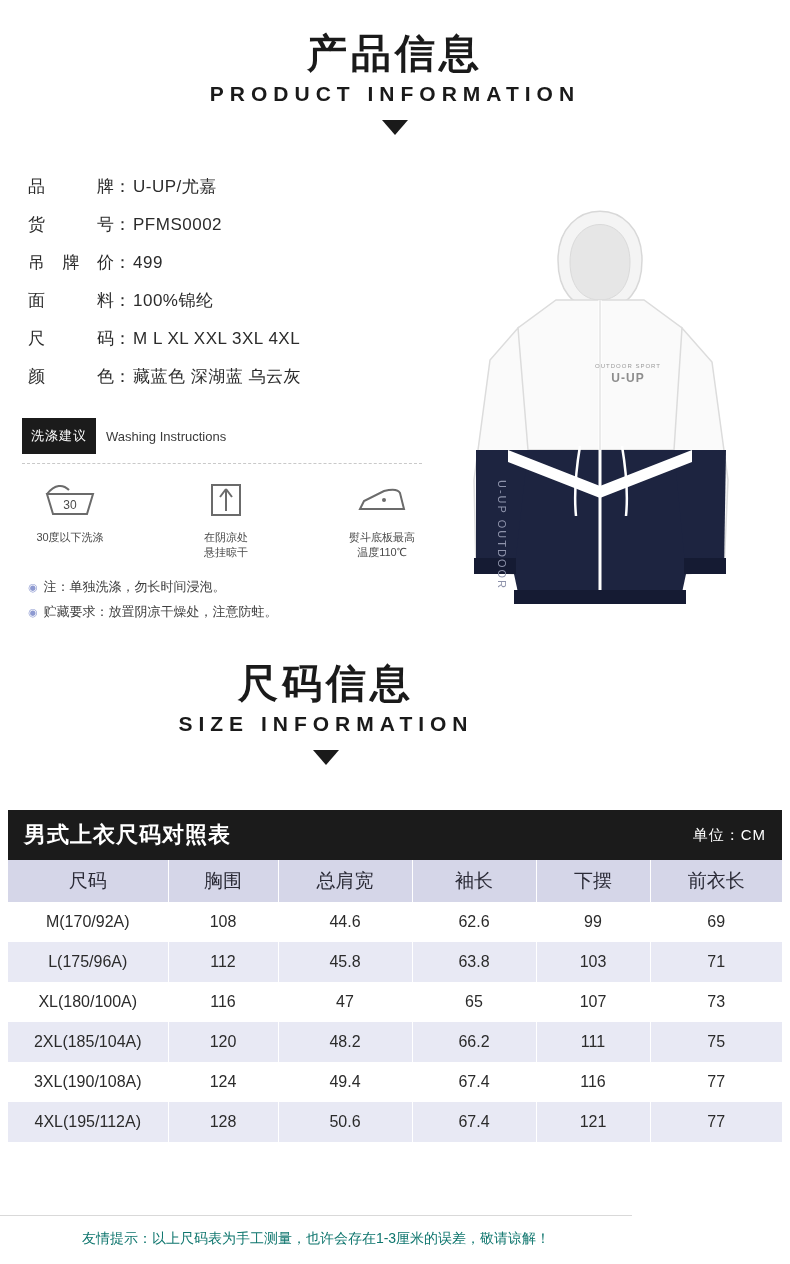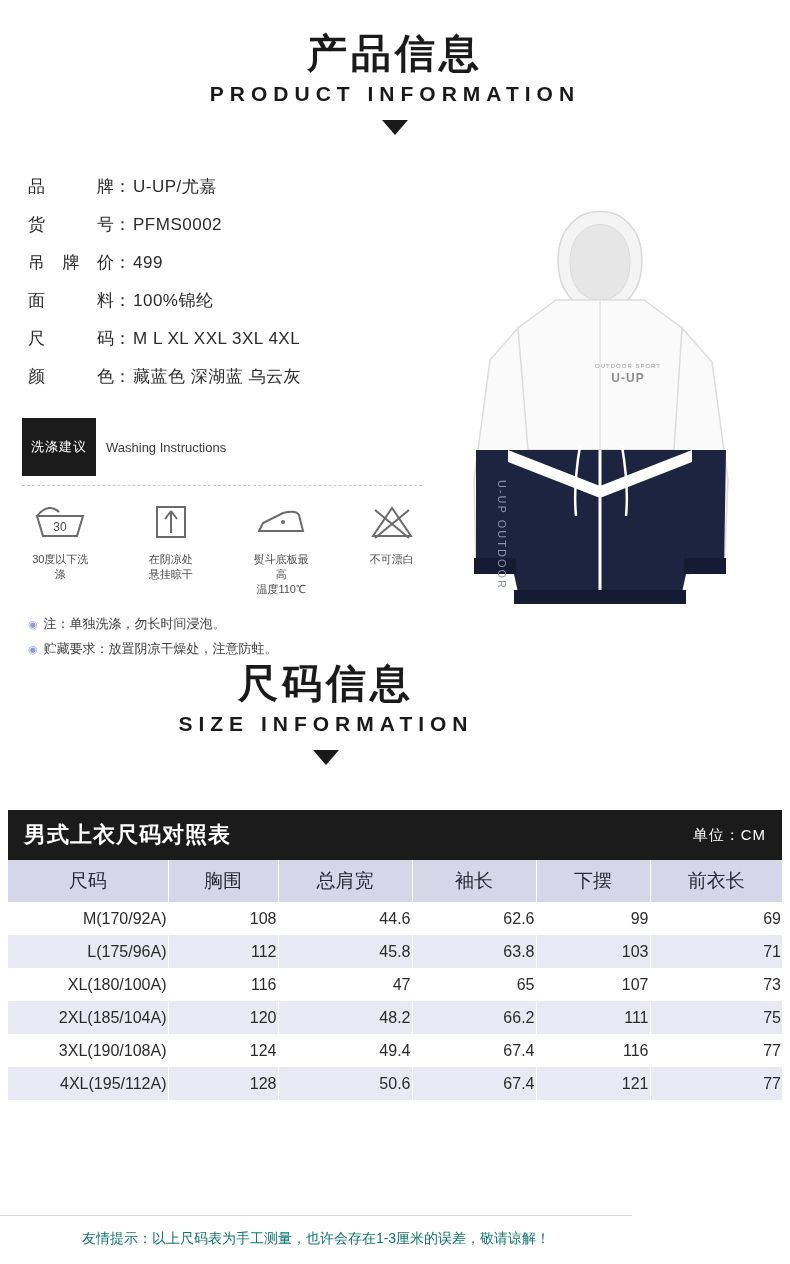--- a/index.html
+++ b/index.html
@@ -65,21 +65,21 @@
   .info-colon { margin-right: 2px; }
   .info-value { letter-spacing: 0.5px; }
 
   
   .wash-wrap { position: absolute; left: 22px; top: 418px; width: 400px; }
   .wash-head { display: flex; align-items: center; }
   .wash-tag {
     background: #1b1b1b;
     color: #fff;
     font-size: 13px;
-    padding: 20px 9px;
+    padding: 9px 9px;
     letter-spacing: 1px;
   }
   .wash-en {
     font-size: 13px;
     color: #3a3a3a;
     margin-left: 10px;
   }
   .wash-rule {
     border: 0;
     border-top: 1px dashed #c9c9c9;
@@ -147,24 +147,24 @@
   th {
     background: #d5d6e8;
     color: #2b2b37;
     font-size: 19px;
     font-weight: normal;
     height: 42px;
     border-right: 1px solid #ffffff;
   }
   th:last-child { border-right: 0; }
   td {
-    text-align: right;
+    text-align: center;
     font-size: 16px;
     color: #2b2b2b;
-    height: 33px;
+    height: 40px;
     border-right: 1px solid #ffffff;
   }
   td:last-child { border-right: 0; }
   tbody tr:nth-child(odd) { background: #ffffff; }
   tbody tr:nth-child(even) { background: #e8e9f4; }
   td.size-cell { font-size: 16px; }
 
   .footer-note {
     position: absolute;
     top: 1215px;
@@ -273,29 +273,20 @@
       <div class="wash-item">
         <div class="wash-ico">
           <svg width="56" height="34" viewBox="0 0 56 34">
             <path d="M6 26 L50 26 L46 10 C44 6, 38 6, 30 8 L10 18 Z" fill="none" stroke="#6b6b6b" stroke-width="2"></path>
             <circle cx="30" cy="17" r="2" fill="#6b6b6b"></circle>
           </svg>
         </div>
         <div class="wash-cap">熨斗底板最高<br>温度110℃</div>
       </div>
 
-      <div class="wash-item">
-        <div class="wash-ico">
-          <svg width="46" height="40" viewBox="0 0 46 40">
-            <path d="M23 6 L42 34 L4 34 Z" fill="none" stroke="#6b6b6b" stroke-width="2"></path>
-            <path d="M6 8 L40 36 M40 8 L6 36" stroke="#6b6b6b" stroke-width="2"></path>
-          </svg>
-        </div>
-        <div class="wash-cap">不可漂白</div>
-      </div>
     </div>
 
     <div class="notes">
       <div class="note">
         <span class="dot">◉</span>
         <span>注：单独洗涤，勿长时间浸泡。</span>
       </div>
       <div class="note">
         <span class="dot">◉</span>
         <span>贮藏要求：放置阴凉干燥处，注意防蛀。</span>

